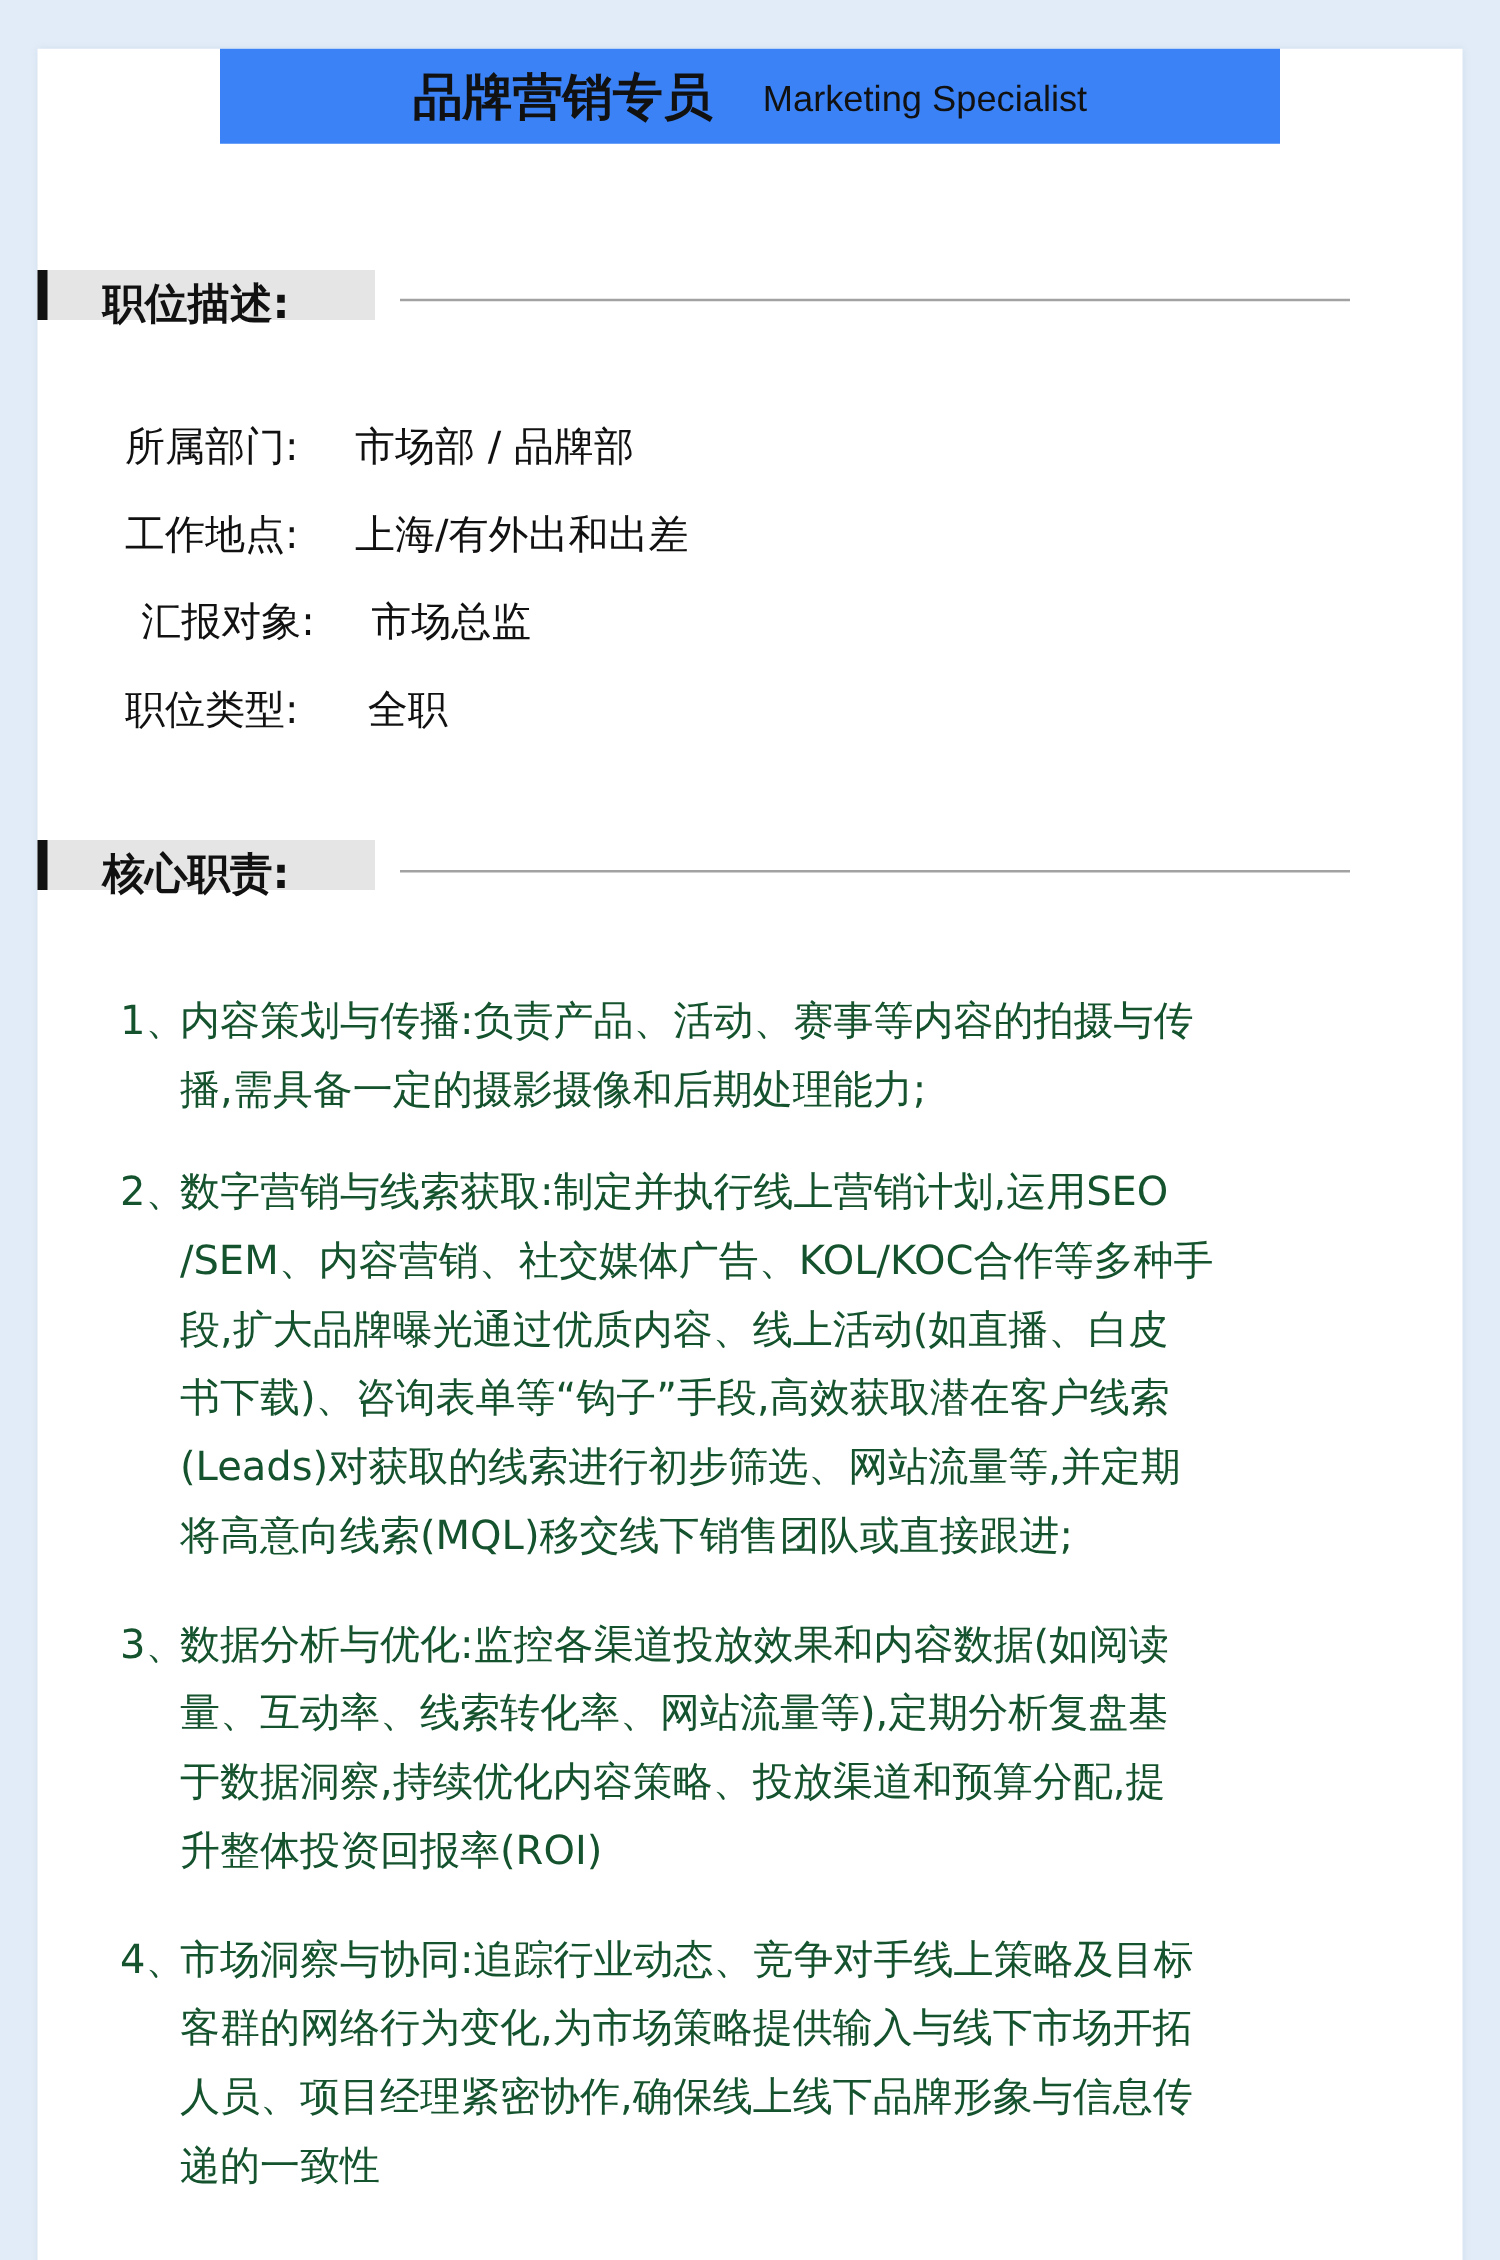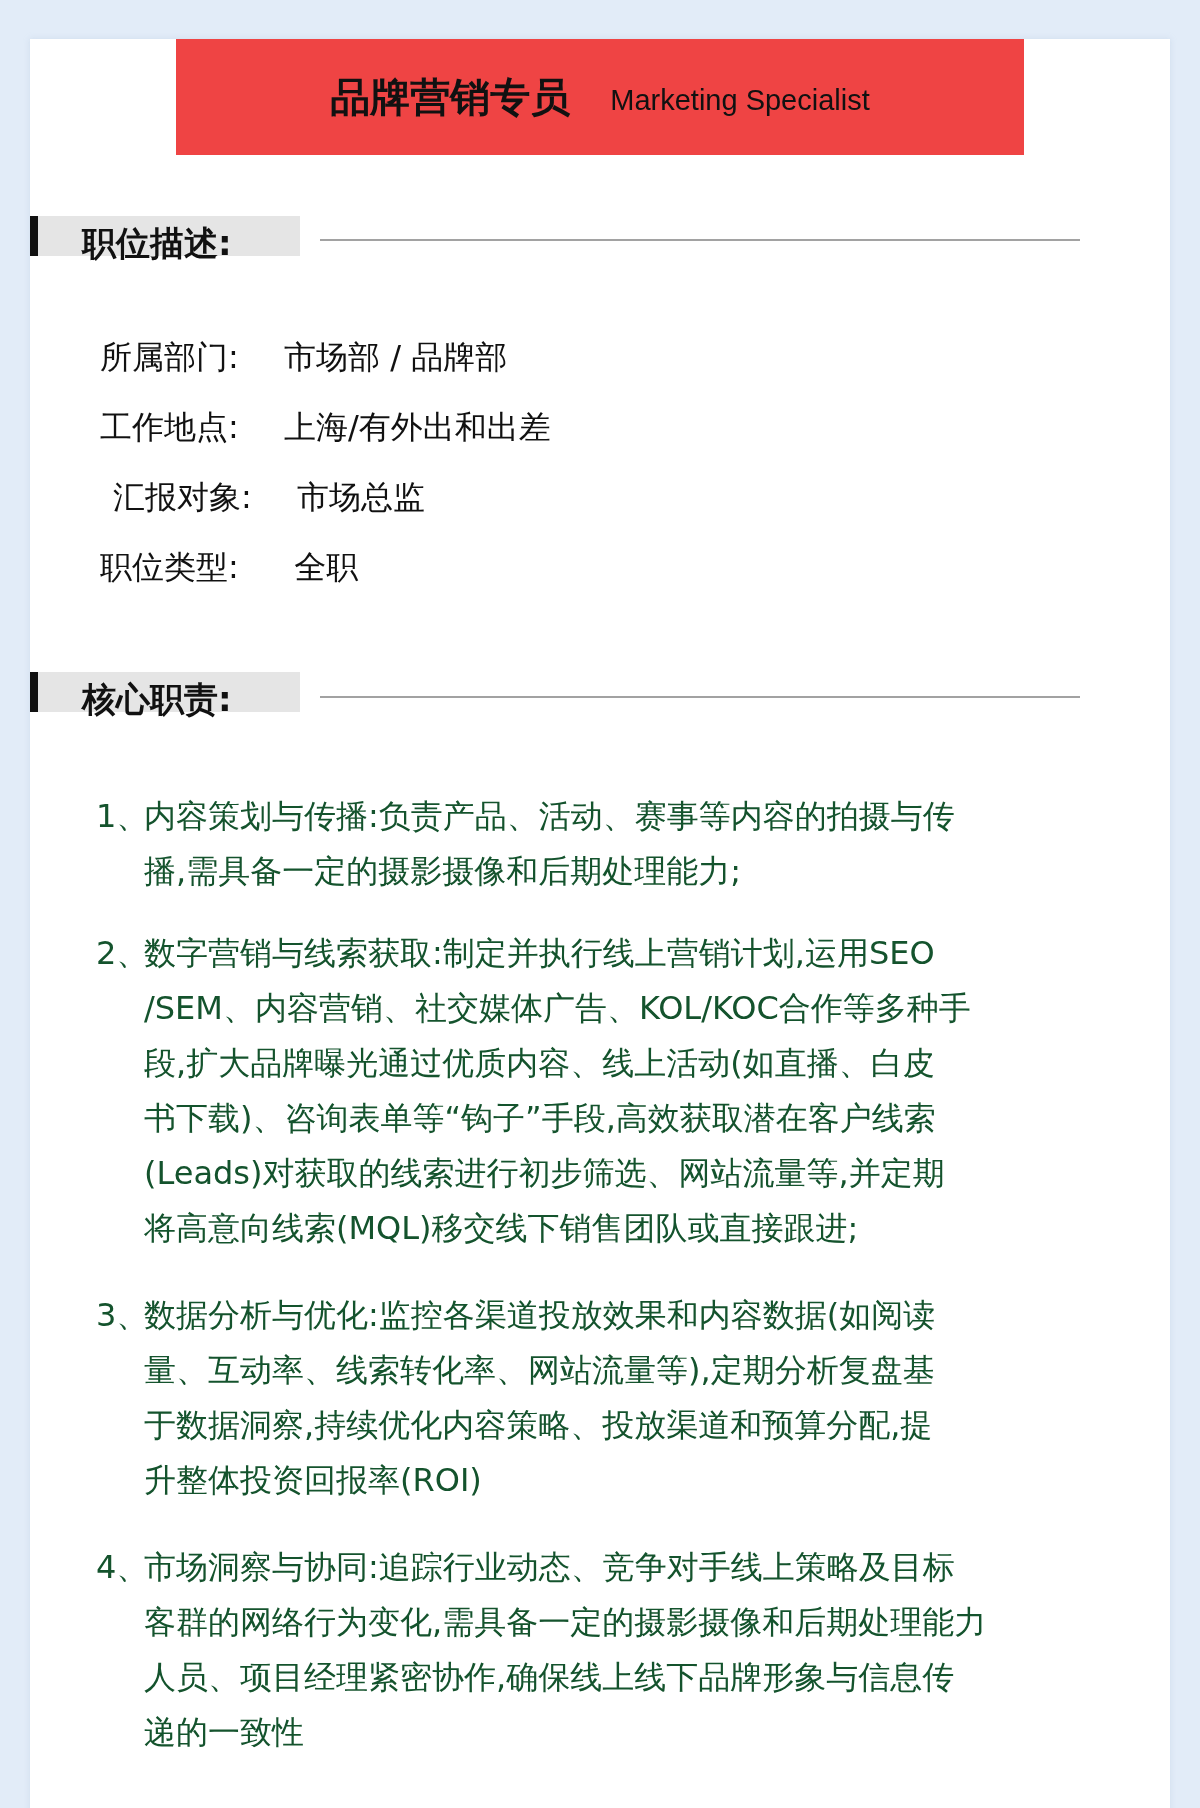--- a/index.html
+++ b/index.html
@@ -19,22 +19,22 @@
     width: 1140px;
     height: 1780px;
     background: #ffffff;
     box-shadow: 0 0 6px rgba(170,190,215,0.35);
   }
   .title-bar {
     position: absolute;
     left: 146px;
     top: 0;
     width: 848px;
-    height: 116px;
-    background: #ef4444;
+    height: 76px;
+    background: #3b82f6;
     display: flex;
     align-items: center;
     justify-content: center;
     gap: 14px;
   }
   .title-zh {
     font-size: 40px;
     font-weight: bold;
     color: #111;
     letter-spacing: 0px;
@@ -145,18 +145,18 @@
 
   <div class="item" style="top:1249px;">
     <div class="line first"><span class="num">3、</span><span>数据分析与优化:监控各渠道投放效果和内容数据(如阅读</span></div>
     <div class="line cont">量、互动率、线索转化率、网站流量等),定期分析复盘基</div>
     <div class="line cont">于数据洞察,持续优化内容策略、投放渠道和预算分配,提</div>
     <div class="line cont">升整体投资回报率(ROI)</div>
   </div>
 
   <div class="item" style="top:1501px;">
     <div class="line first"><span class="num">4、</span><span>市场洞察与协同:追踪行业动态、竞争对手线上策略及目标</span></div>
-    <div class="line cont">客群的网络行为变化,需具备一定的摄影摄像和后期处理能力</div>
+    <div class="line cont">客群的网络行为变化,为市场策略提供输入与线下市场开拓</div>
     <div class="line cont">人员、项目经理紧密协作,确保线上线下品牌形象与信息传</div>
     <div class="line cont">递的一致性</div>
   </div>
 
 </div>
 
 </body></html>

